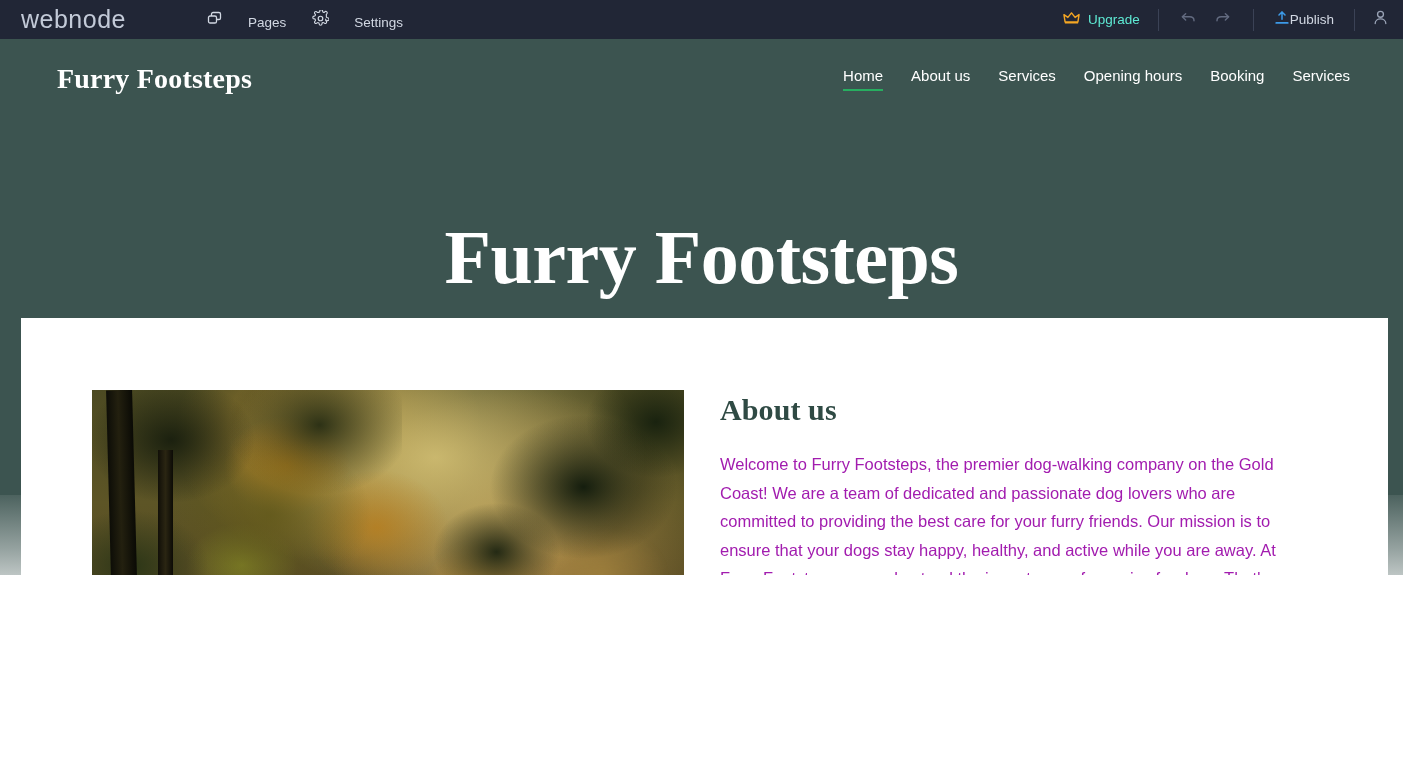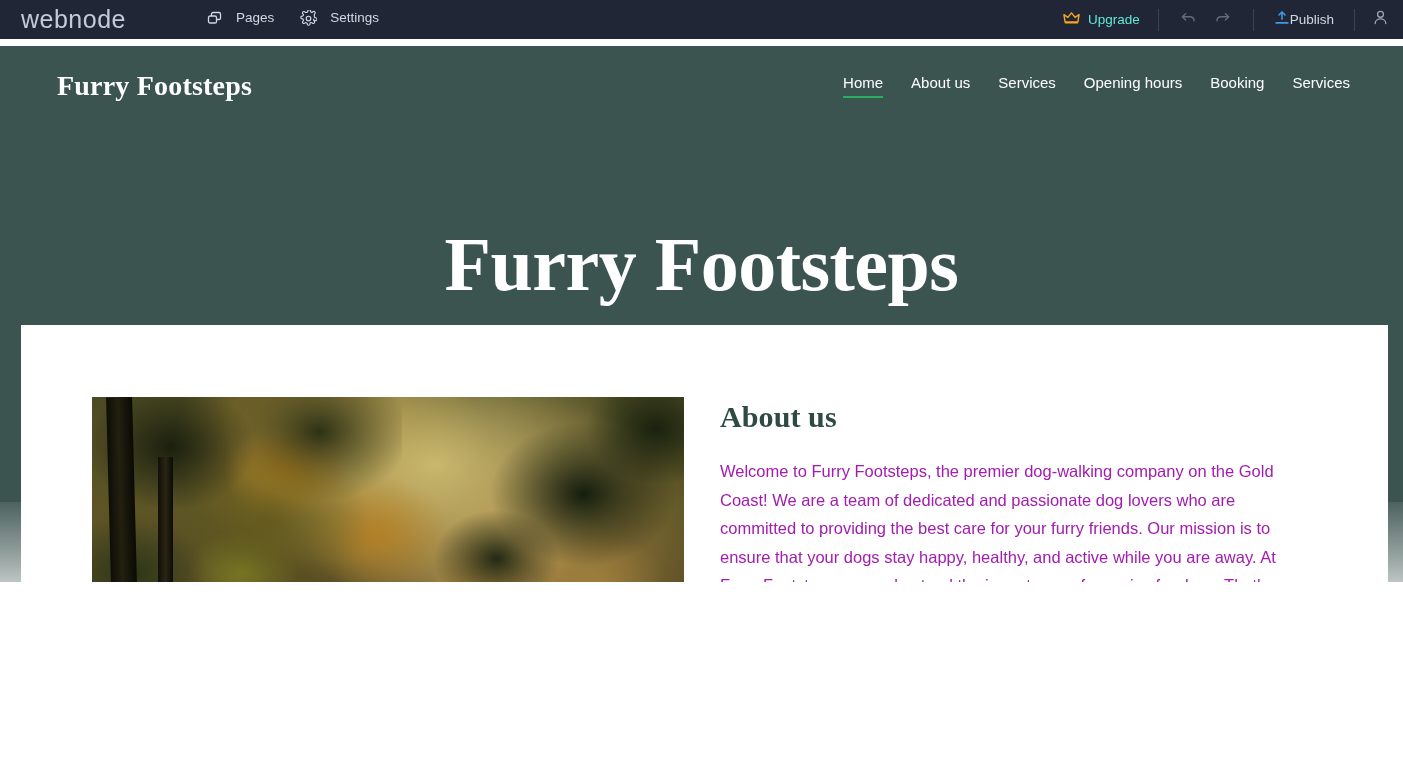--- a/index.html
+++ b/index.html
@@ -30,22 +30,22 @@
     letter-spacing: 0.5px;
     color: #c3cad8;
     font-family: "Liberation Sans", sans-serif;
     font-weight: 300;
     line-height: 1;
     user-select: none;
   }
   .bar-nav { display: flex; align-items: center; margin-left: 78px; gap: 22px; }
   .bar-btn {
     display: flex;
-    align-items: flex-start;
-    gap: 13px;
+    align-items: flex-end;
+    gap: 25px;
     color: #d2d8e3;
     font-size: 13.5px;
     cursor: pointer;
     padding: 4px 2px;
   }
   .bar-right {
     margin-left: auto;
     display: flex;
     align-items: center;
     height: 100%;
@@ -77,21 +77,21 @@
   }
   .account-btn {
     width: 46px; height: 39px;
     display: flex; align-items: center; justify-content: center;
     cursor: pointer;
   }
 
   
   .canvas {
     position: absolute;
-    top: 46px; left: 0;
+    top: 39px; left: 0;
     width: 1403px;
     height: 536px;
     background: #ffffff;
     overflow: hidden;
   }
 
   
   .hero {
     position: absolute;
     top: 0; left: 0;

